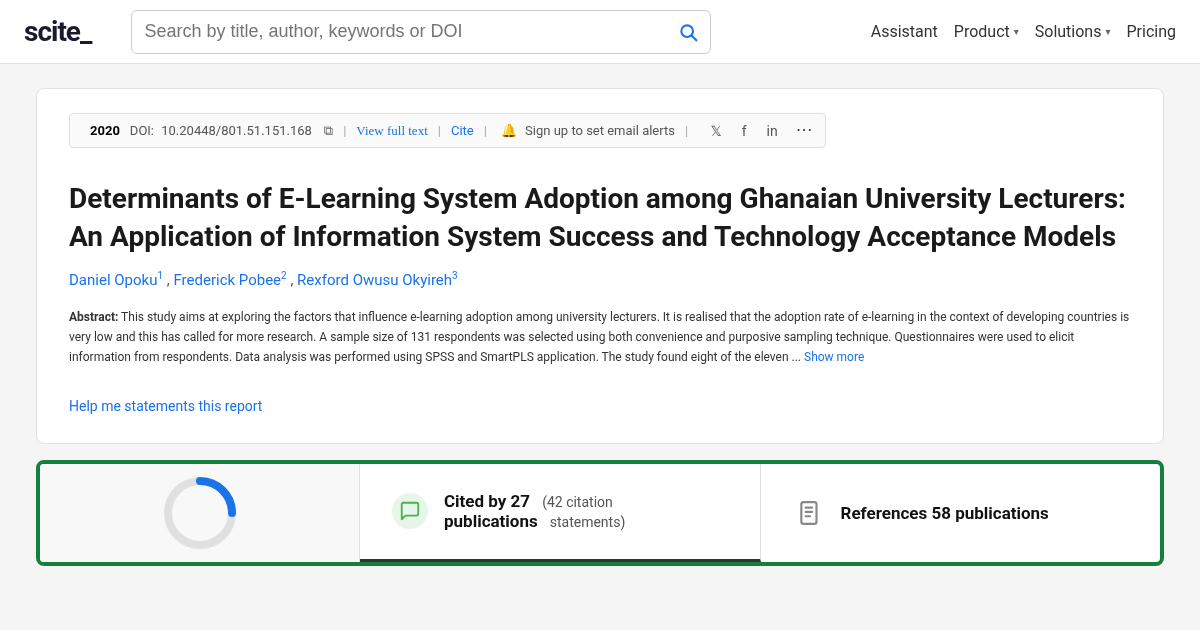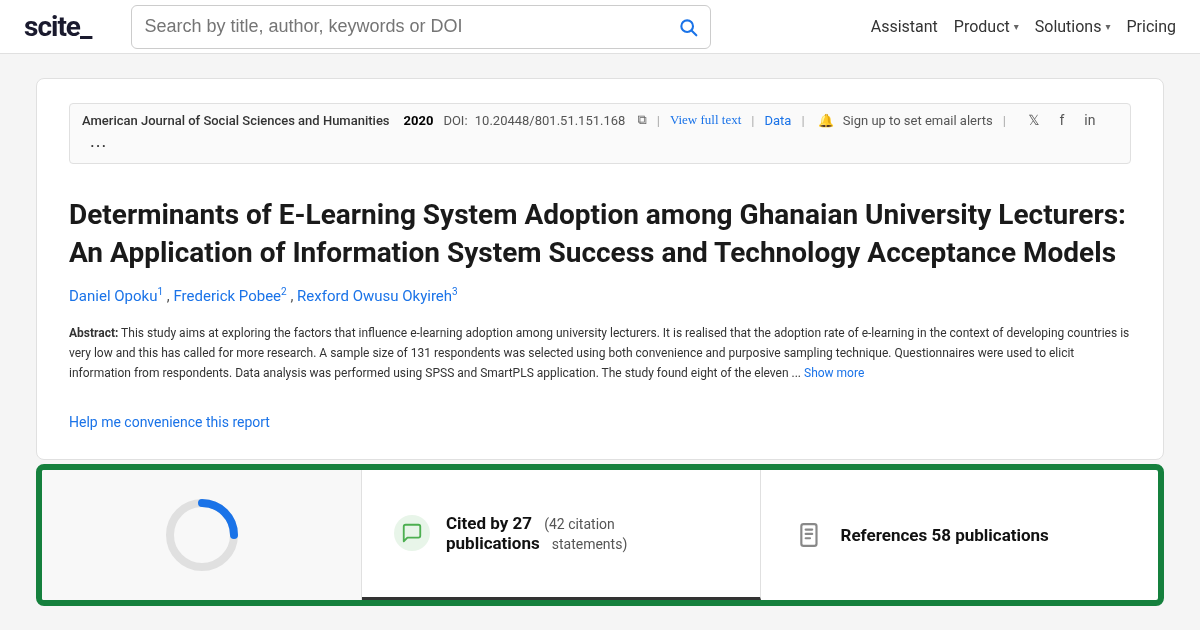--- a/index.html
+++ b/index.html
@@ -5,21 +5,21 @@
     * { box-sizing: border-box; margin: 0; padding: 0; }
     body { font-family: -apple-system, BlinkMacSystemFont, 'Segoe UI', Roboto, sans-serif; background: #f5f5f5; color: #333; }
 
     
     .navbar {
       background: #fff;
       border-bottom: 1px solid #e0e0e0;
       display: flex;
       align-items: center;
       padding: 0 24px;
-      height: 54px;
+      height: 64px;
       gap: 32px;
     }
     .logo {
       font-size: 28px;
       font-weight: 700;
       color: #1a1a2e;
       letter-spacing: -1px;
       margin-right: 8px;
     }
     .search-bar {
@@ -141,26 +141,26 @@
     .help-link {
       color: #1a73e8;
       font-size: 14px;
       cursor: pointer;
       text-decoration: none;
     }
 
     
     .bottom-section {
       display: flex;
-      margin-top: 4px;
-      border: 6px solid #15803d;
+      margin-top: 16px;
+      border: 4px solid #15803d;
       border-radius: 8px;
       overflow: hidden;
       background: #fff;
-      height: 142px;
+      height: 106px;
     }
 
     .bottom-loading {
       width: 320px;
       background: #f8f8f8;
       display: flex;
       align-items: center;
       justify-content: center;
       border-right: 1px solid #e0e0e0;
     }
@@ -263,31 +263,30 @@
   </div>
 </nav>
 
 <div class="main-container">
 
   <div class="article-card">
 
     
     <div style="margin-bottom:16px;">
       <span class="article-meta">
-        <span class="meta-journal">American Journal of Social Sciences and Humanities</span>
         <span class="meta-year">2020</span>
         <span class="meta-doi">
           <span>DOI:</span>
           <span style="margin-left:4px;">10.20448/801.51.151.168</span>
         </span>
         <span class="meta-copy-icon">⧉</span>
         <span class="meta-sep">|</span>
         <a class="meta-link">View full text</a>
         <span class="meta-sep">|</span>
-        <span class="meta-cite">Data</span>
+        <span class="meta-cite">Cite</span>
         <span class="meta-sep">|</span>
         <span class="meta-bell">🔔</span>
         <span style="font-size:13px; color:#555; margin-left:2px;">Sign up to set email alerts</span>
         <span class="meta-sep">|</span>
         <span class="meta-social">
           <span class="social-icon">𝕏</span>
           <span class="social-icon">f</span>
           <span class="social-icon">in</span>
         </span>
         <span class="meta-more">···</span>
@@ -309,21 +308,21 @@
     </div>
 
     
     <p class="article-abstract">
       <span class="abstract-bold">Abstract:</span>
       <span>This study aims at exploring the factors that influence e-learning adoption among university lecturers. It is realised that the adoption rate of e-learning in the context of developing countries is very low and this has called for more research. A sample size of 131 respondents was selected using both convenience and purposive sampling technique. Questionnaires were used to elicit information from respondents. Data analysis was performed using SPSS and SmartPLS application. The study found eight of the eleven ...</span>
       <a class="abstract-link">Show more</a>
     </p>
 
     
-    <a class="help-link">Help me convenience this report</a>
+    <a class="help-link">Help me statements this report</a>
 
   </div>
 
   <div class="bottom-section">
 
     <div class="bottom-loading">
       <svg class="loading-circle" viewBox="0 0 80 80">
         <circle cx="40" cy="40" r="32" fill="none" stroke="#e0e0e0" stroke-width="8"></circle>
         <path d="M40 8 A32 32 0 0 1 72 40" fill="none" stroke="#1a73e8" stroke-width="8" stroke-linecap="round"></path>
       </svg>

